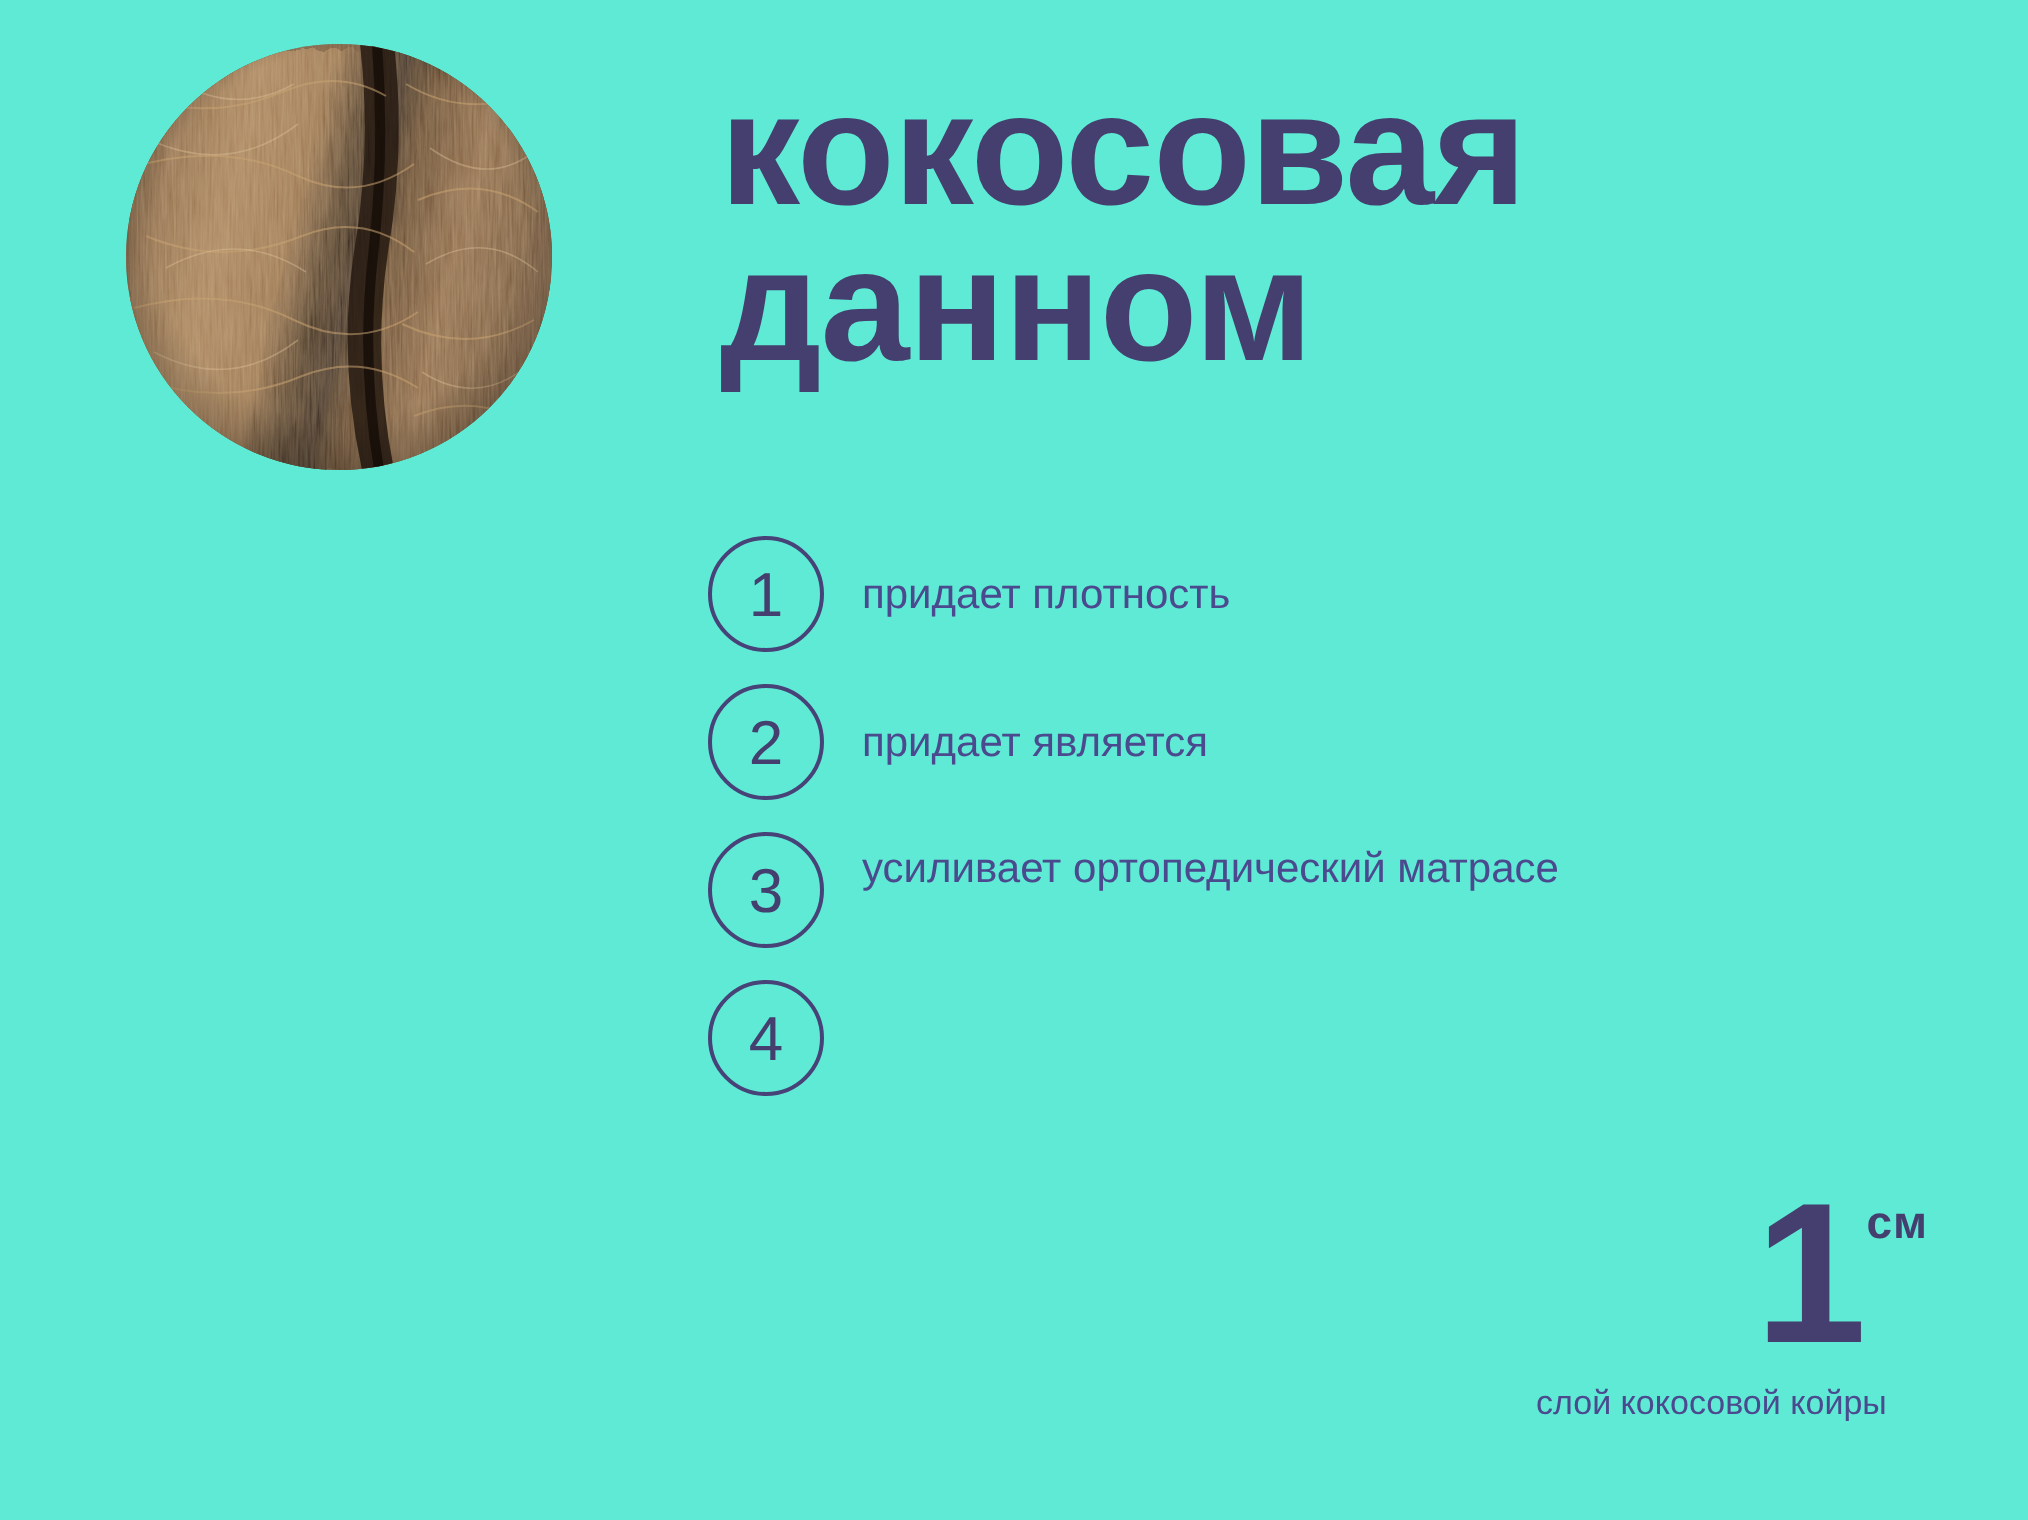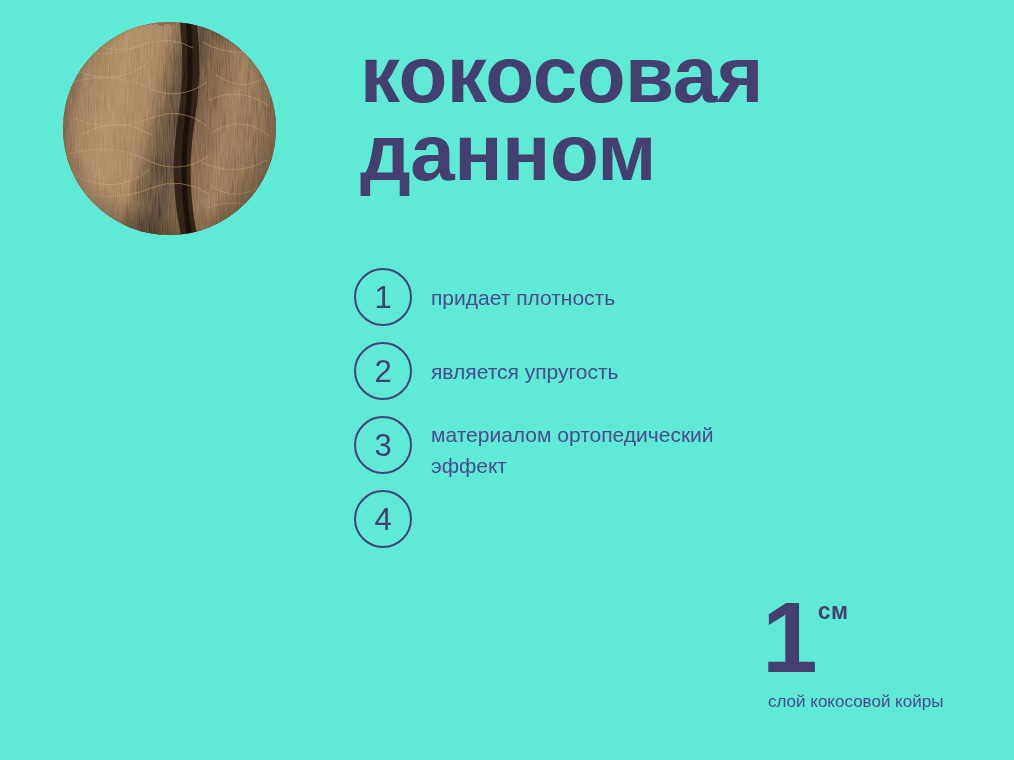--- a/index.html
+++ b/index.html
@@ -94,21 +94,21 @@
   
   .callout {
     position:absolute;
     left:762px;
     top:596px;
     width:200px;
     text-align:left;
   }
   .callout-value {
     display:block;
-    text-align:left;
+    text-align:right;
     color:#443f6e;
     line-height:1;
     height:82px;
     position:relative;
   }
   .callout-number {
     font-size:100px;
     font-weight:700;
     letter-spacing:-2px;
     vertical-align:top;
@@ -210,26 +210,26 @@
 
   <ul class="feature-list">
 
     <li class="feature-item single">
       <span class="feature-num">1</span>
       <span class="feature-text">придает плотность</span>
     </li>
 
     <li class="feature-item single">
       <span class="feature-num">2</span>
-      <span class="feature-text">является упругость</span>
+      <span class="feature-text">придает является</span>
     </li>
 
     <li class="feature-item">
       <span class="feature-num">3</span>
-      <span class="feature-text">материалом ортопедический эффект</span>
+      <span class="feature-text">усиливает ортопедический матрасе</span>
     </li>
 
     <li class="feature-item">
       <span class="feature-num">4</span>
     </li>
 
   </ul>
 
   <div class="callout">
     <span class="callout-value">

